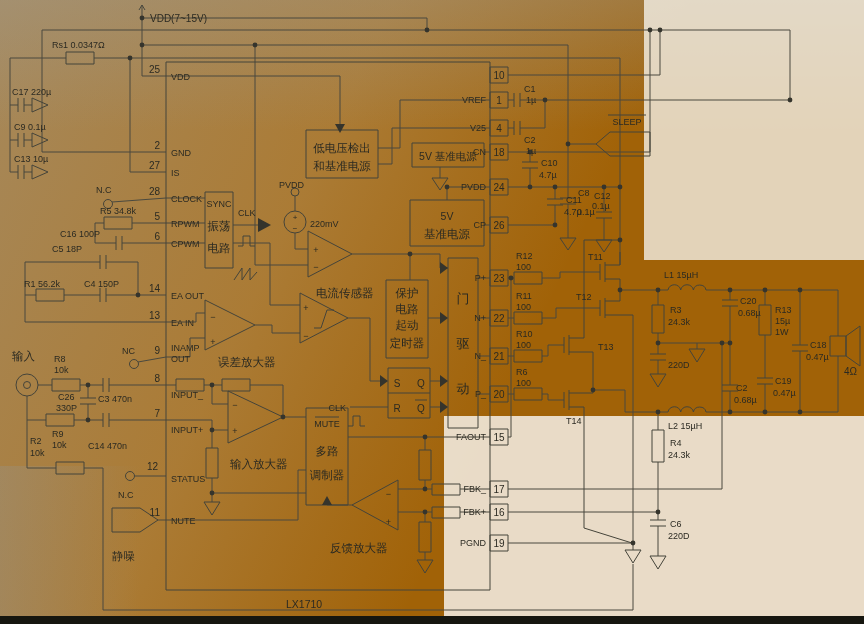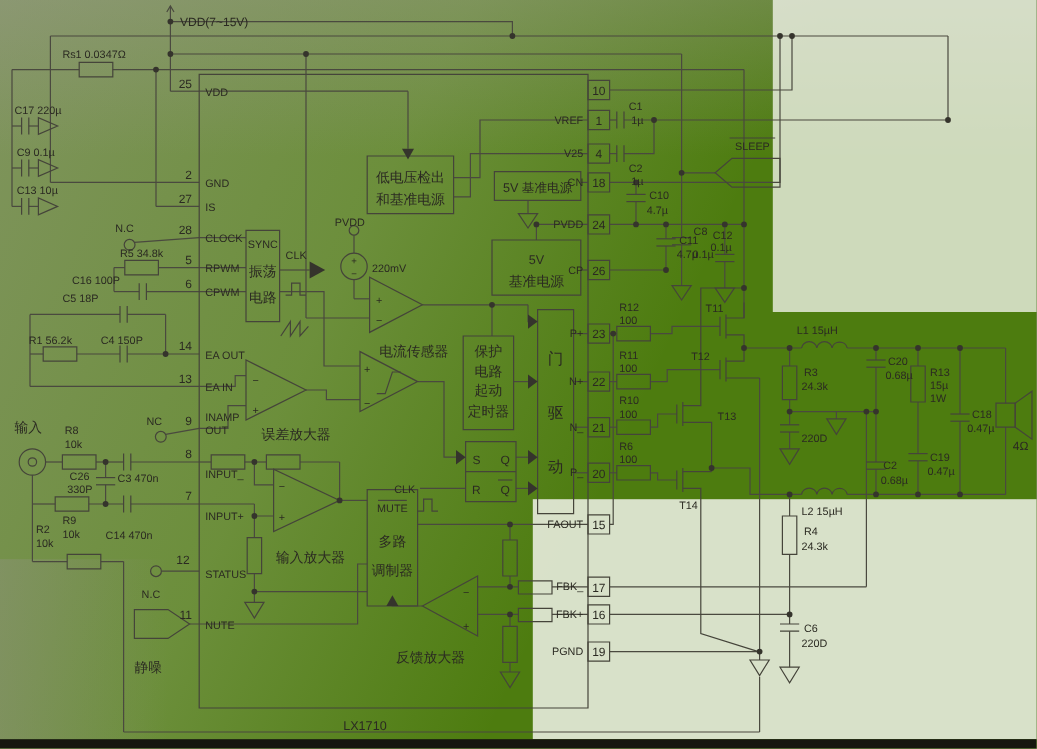--- a/index.html
+++ b/index.html
@@ -1,17 +1,17 @@
 <!DOCTYPE html>
 <html><head>
 <meta charset="utf-8">
 <style>
   html,body{margin:0;padding:0;background:#9a9a94;}
   #stage{position:relative;width:864px;height:624px;overflow:hidden;
-         background:#4d7c0f;font-family:"Liberation Sans",sans-serif;}
+         background:#a16207;font-family:"Liberation Sans",sans-serif;}
   .shade{position:absolute;pointer-events:none;}
   #sh1{left:0;top:0;width:864px;height:624px;
        background:linear-gradient(115deg,rgba(170,168,160,.55) 0%,rgba(200,198,190,.25) 34%,rgba(236,234,228,0) 60%);}
   #sh2{left:0;top:0;width:864px;height:130px;
        background:linear-gradient(180deg,rgba(160,158,150,.35),rgba(160,158,150,0));}
   #sh3{right:0;top:0;width:220px;height:260px;background:rgba(250,249,246,.75);}
   #sh4{right:0;bottom:8px;width:420px;height:200px;background:rgba(251,250,247,.8);}
   #sh5{left:0;bottom:8px;width:140px;height:150px;
        background:linear-gradient(90deg,rgba(150,148,140,.35),rgba(150,148,140,0));}
   svg{position:absolute;left:0;top:0;}

